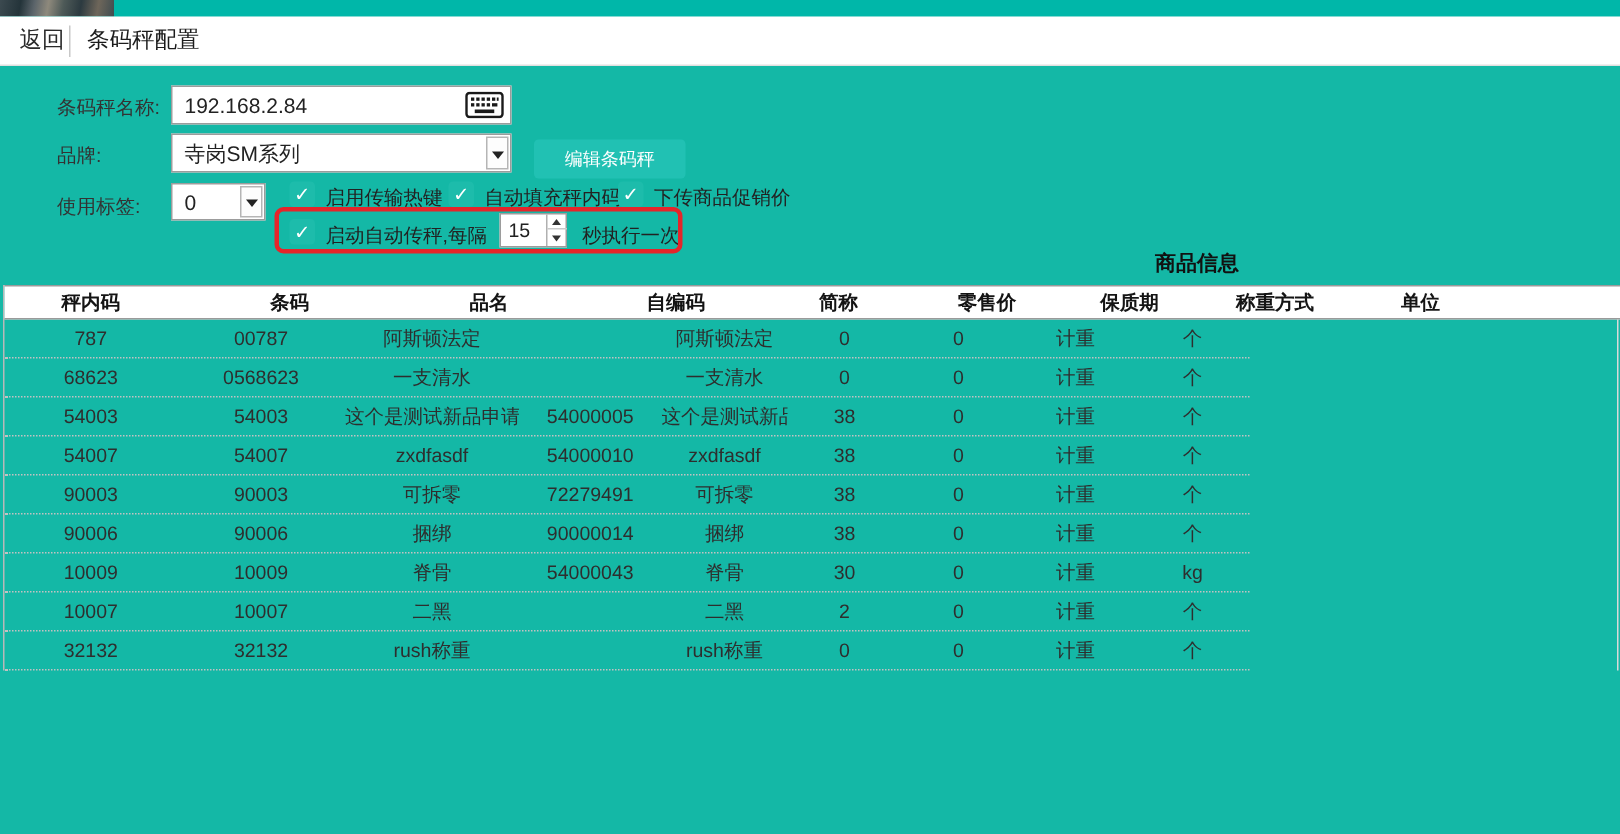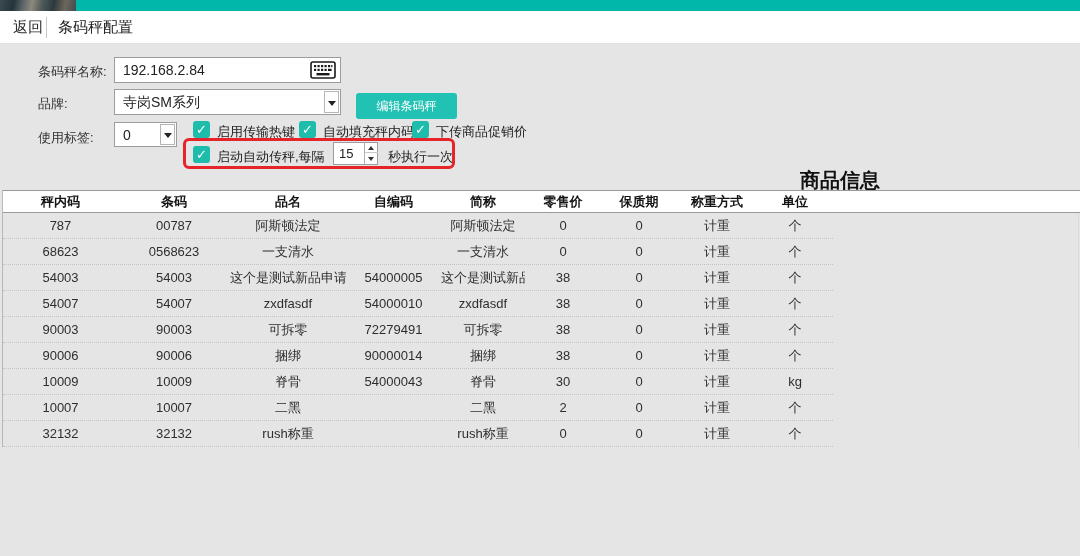--- a/index.html
+++ b/index.html
@@ -1,18 +1,18 @@
 <!DOCTYPE html>
 <html style="--accent: #00b7a9; --button: #21c1b3; --checkbox: #1dbcab; --highlight: #e5252a;"><head>
 <meta charset="utf-8">
 <style>
   * { margin:0; padding:0; box-sizing:border-box; }
   html,body { width:1080px; height:556px; overflow:hidden; background:#fff;
     font-family:"Liberation Sans","DejaVu Sans",sans-serif; color:#2b2b2b; }
-  .page { position:relative; width:1080px; height:556px; background:#e5e5e5; }
+  .page { position:relative; width:1080px; height:556px; background:#14b8a6; }
 
   
   .topstrip { position:absolute; left:0; top:0; width:1080px; height:11px; background:var(--accent,#00b7a9); }
   .photo-frag { position:absolute; left:0; top:0; width:76px; height:11px;
     background:linear-gradient(100deg,#3c4a50 0%,#24343a 18%,#5b646a 30%,#8e897c 42%,#4e5a58 55%,#2c3a40 70%,#6e665a 85%,#3f4c50 100%); }
 
   
   .nav { position:absolute; left:0; top:11px; width:1080px; height:33px; background:#fff; border-bottom:1px solid #e0e0e0; }
   .nav-back { position:absolute; left:13px; top:0; height:32px; line-height:32px; font-size:15px; color:#2a2a2a; cursor:pointer; }
   .nav-divider { position:absolute; left:46px; top:6px; width:1px; height:21px; background:#c8c8c8; }
@@ -43,26 +43,26 @@
   .spinner { position:absolute; right:0; top:0; width:13px; height:21px; border-left:1px solid #b0b0b0; }
   .spin-up,.spin-down { position:absolute; left:0; width:13px; height:10px; cursor:pointer; }
   .spin-up { top:0; border-bottom:1px solid #c9c9c9; }
   .spin-down { bottom:0; }
   .spin-up::after { content:""; position:absolute; left:3px; top:3px; width:0; height:0;
     border-left:3px solid transparent; border-right:3px solid transparent; border-bottom:4px solid #333; }
   .spin-down::after { content:""; position:absolute; left:3px; top:3px; width:0; height:0;
     border-left:3px solid transparent; border-right:3px solid transparent; border-top:4px solid #333; }
 
   
-  .section-title { position:absolute; left:770px; top:167px; width:140px; text-align:center;
-    font-size:20px; font-weight:bold; color:#111; }
+  .section-title { position:absolute; left:770px; top:167px; width:140px; 
+    font-size:14px; font-weight:bold; color:#111; }
   .table-wrap { position:absolute; left:2px; top:190px; width:1077px;
     border-left:1px solid #b8b8b8; border-right:1px solid #d9d9d9; }
   .thead { position:relative; width:1077px; height:23px; border-top:1px solid #9a9a9a; border-bottom:1px solid #9a9a9a;
-    display:flex; background:#fff; }
+    display:flex; background:#fff;gap:19px; }
   .thead .hcell { font-size:13px; font-weight:bold; color:#141414; text-align:center; line-height:21px; }
   .trow { position:relative; width:830px; height:26px; display:flex; border-bottom:1px dotted #c2c2c2; cursor:pointer; }
   .trow .cell { font-size:13px; color:#2e2e2e; text-align:center; line-height:25px; white-space:nowrap;
     overflow:hidden; }
 </style>
 </head>
 <body>
 
 <div class="page">
 

